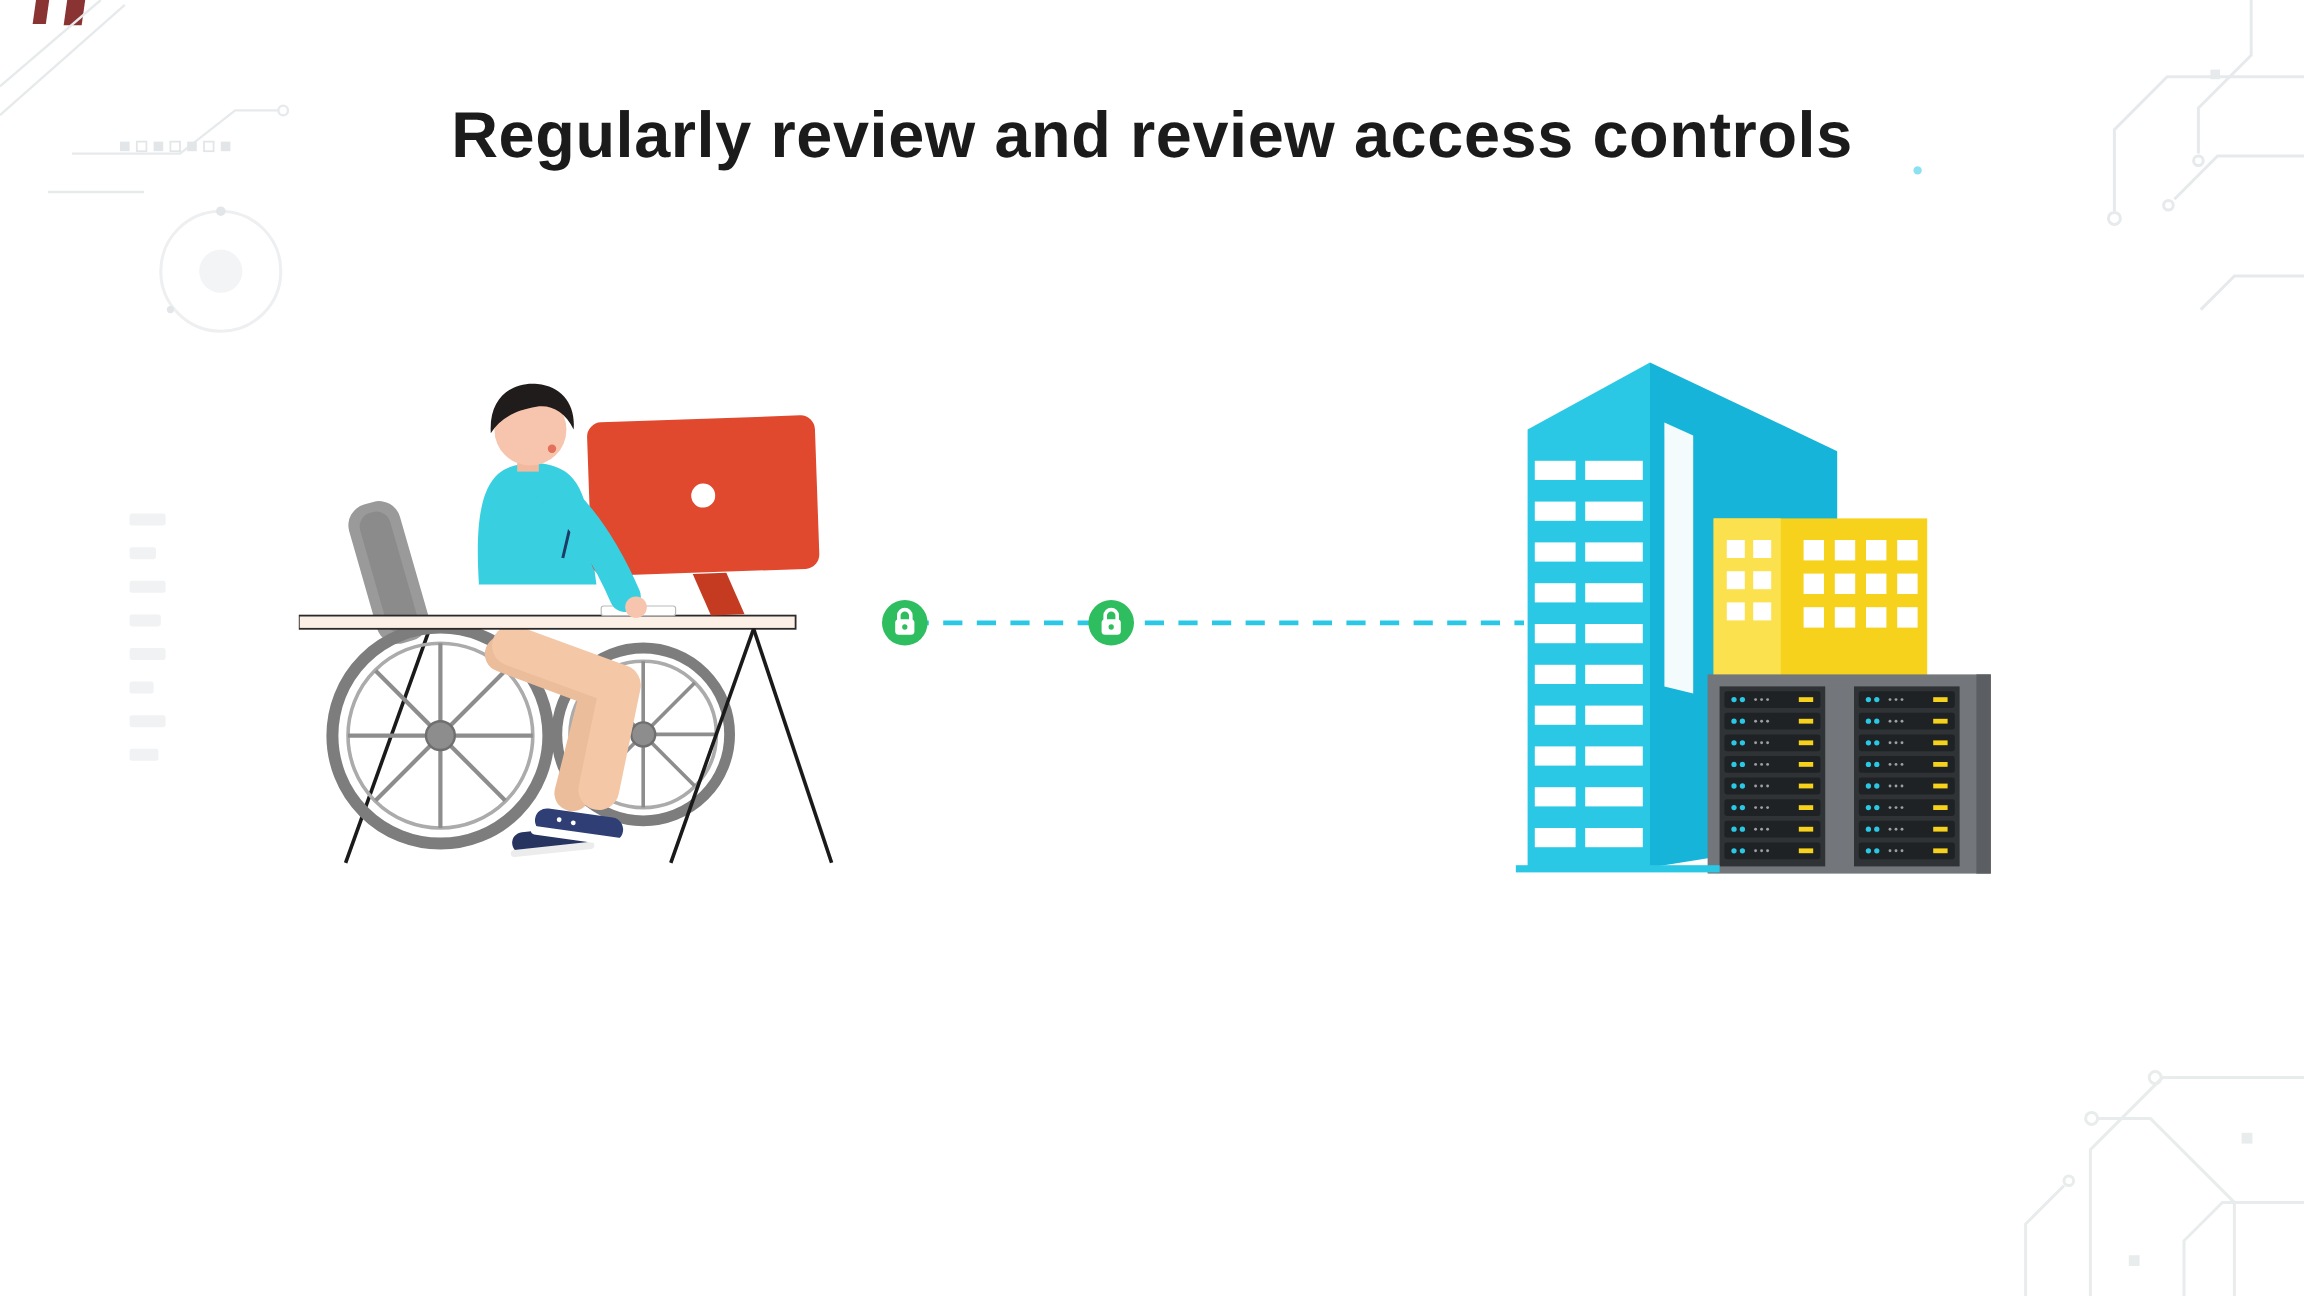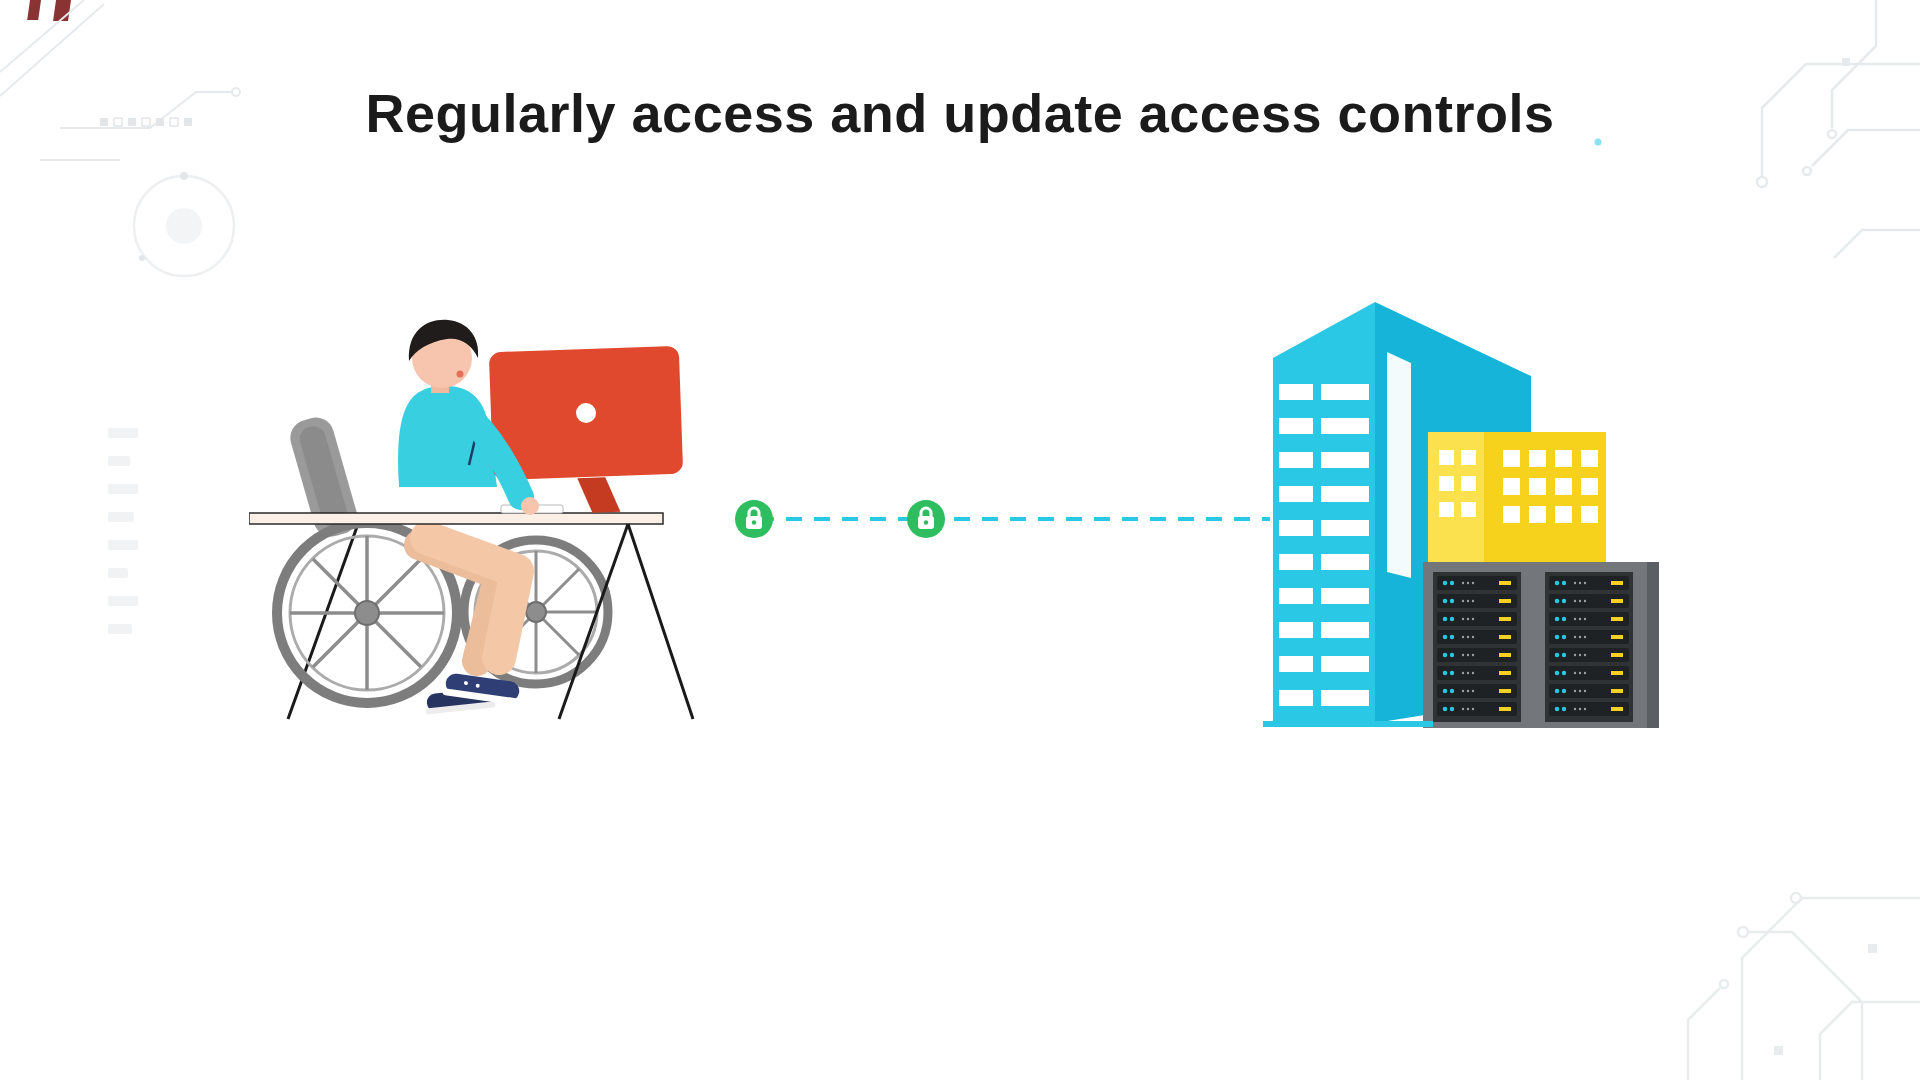--- a/index.html
+++ b/index.html
@@ -87,21 +87,21 @@
       <path d="M1920,1002 L1852,1002 L1820,1034 L1820,1080"></path>
       <path d="M1688,1080 L1688,1020 L1720,988"></path>
       <circle cx="1724" cy="984" r="4"></circle>
       <rect x="1868" y="944" width="9" height="9" fill="#e9eced" stroke="none"></rect>
       <rect x="1774" y="1046" width="9" height="9" fill="#e9eced" stroke="none"></rect>
     </g>
   </svg>
 
   <div class="content-layer">
 
-    <h1 class="page-title">Regularly access and update access controls</h1>
+    <h1 class="page-title">Regularly review and review access controls</h1>
 
     <svg class="abs" style="left:249px; top:313px;" width="520" height="430" viewBox="0 0 520 430">
 
       <line x1="109" y1="211" x2="39" y2="406" stroke="#1a1a1a" stroke-width="3"></line>
 
       <g transform="rotate(-16 75 165)">
         <rect x="53" y="104" width="44" height="120" rx="18" fill="#9a9a9a"></rect>
         <rect x="62" y="112" width="26" height="104" rx="12" fill="#8b8b8b"></rect>
       </g>
 

